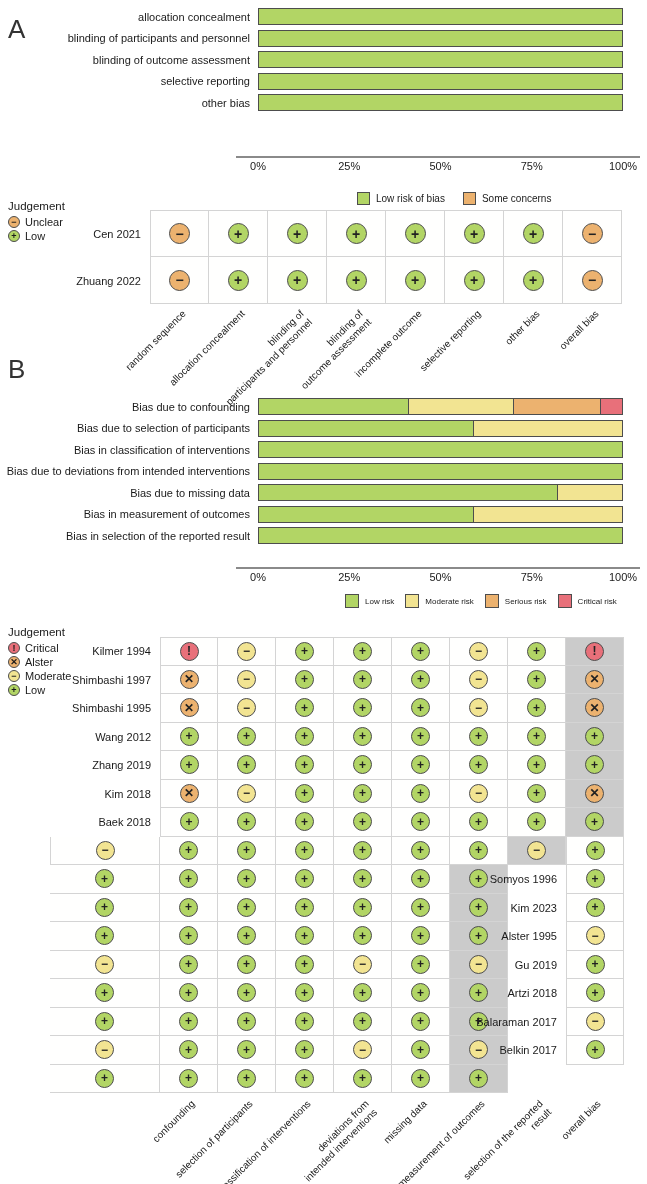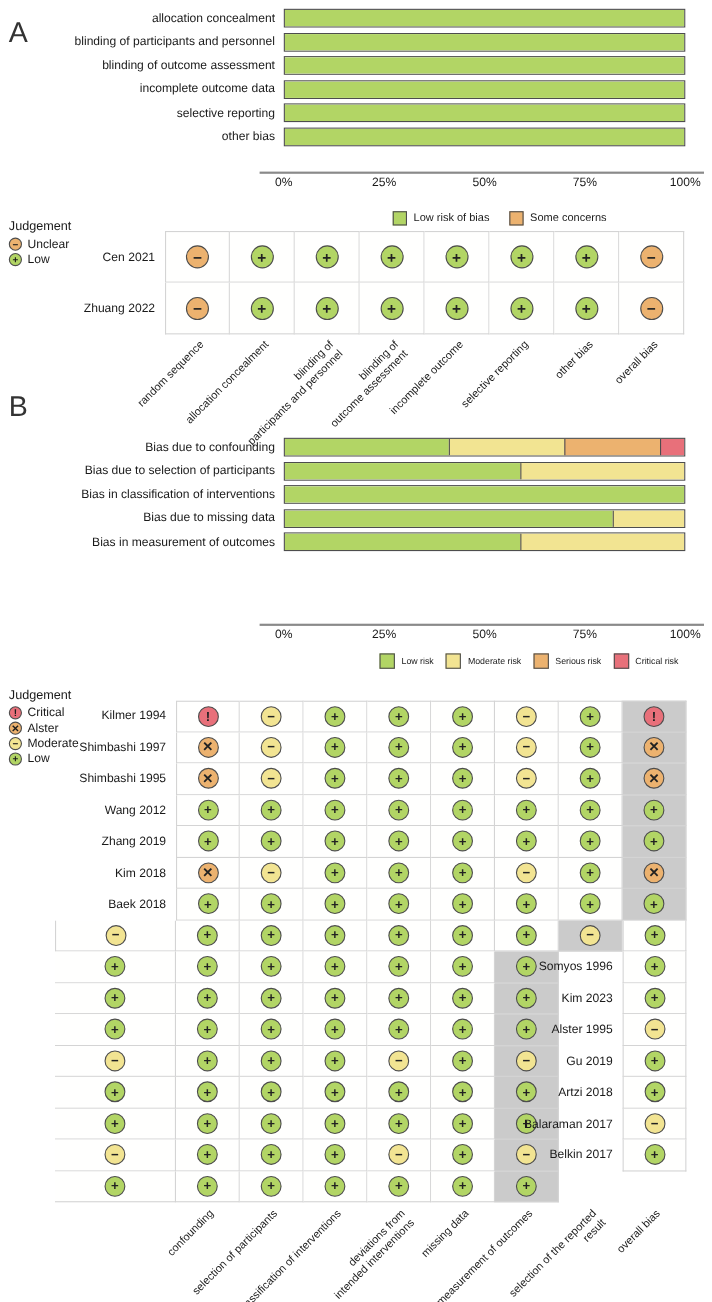--- a/index.html
+++ b/index.html
@@ -88,26 +88,20 @@
         <div class="seg" style="width: 100%; background: rgb(178, 213, 101);"></div>
       </div>
     </div>
     <div class="bar-row">
       <div class="bar-label">blinding of outcome assessment</div>
       <div class="bar">
         <div class="seg" style="width: 100%; background: rgb(178, 213, 101);"></div>
       </div>
     </div>
     <div class="bar-row">
-      <div class="bar-label">incomplete outcome data</div>
-      <div class="bar">
-        <div class="seg" style="width: 100%; background: rgb(178, 213, 101);"></div>
-      </div>
-    </div>
-    <div class="bar-row">
       <div class="bar-label">selective reporting</div>
       <div class="bar">
         <div class="seg" style="width: 100%; background: rgb(178, 213, 101);"></div>
       </div>
     </div>
     <div class="bar-row">
       <div class="bar-label">other bias</div>
       <div class="bar">
         <div class="seg" style="width: 100%; background: rgb(178, 213, 101);"></div>
       </div>
@@ -225,31 +219,43 @@
         <div class="seg" style="width: 41%; background: rgb(242, 228, 146);"></div>
       </div>
     </div>
     <div class="bar-row">
       <div class="bar-label">Bias in classification of interventions</div>
       <div class="bar">
         <div class="seg" style="width: 100%; background: rgb(178, 213, 101);"></div>
       </div>
     </div>
     <div class="bar-row">
+      <div class="bar-label">Bias due to deviations from intended interventions</div>
+      <div class="bar">
+        <div class="seg" style="width: 100%; background: rgb(178, 213, 101);"></div>
+      </div>
+    </div>
+    <div class="bar-row">
       <div class="bar-label">Bias due to missing data</div>
       <div class="bar">
         <div class="seg" style="width: 82%; background: rgb(178, 213, 101);"></div>
         <div class="seg" style="width: 18%; background: rgb(242, 228, 146);"></div>
       </div>
     </div>
     <div class="bar-row">
       <div class="bar-label">Bias in measurement of outcomes</div>
       <div class="bar">
         <div class="seg" style="width: 59%; background: rgb(178, 213, 101);"></div>
         <div class="seg" style="width: 41%; background: rgb(242, 228, 146);"></div>
+      </div>
+    </div>
+    <div class="bar-row">
+      <div class="bar-label">Bias in selection of the reported result</div>
+      <div class="bar">
+        <div class="seg" style="width: 100%; background: rgb(178, 213, 101);"></div>
       </div>
     </div>
   </div>
 <div id="b-axis-line" class="axis-line"></div>
 <div id="b-ticks" class="ticks">
     <span class="tick" style="left: 0%;">0%</span>
     <span class="tick" style="left: 25%;">25%</span>
     <span class="tick" style="left: 50%;">50%</span>
     <span class="tick" style="left: 75%;">75%</span>
     <span class="tick" style="left: 100%;">100%</span>

